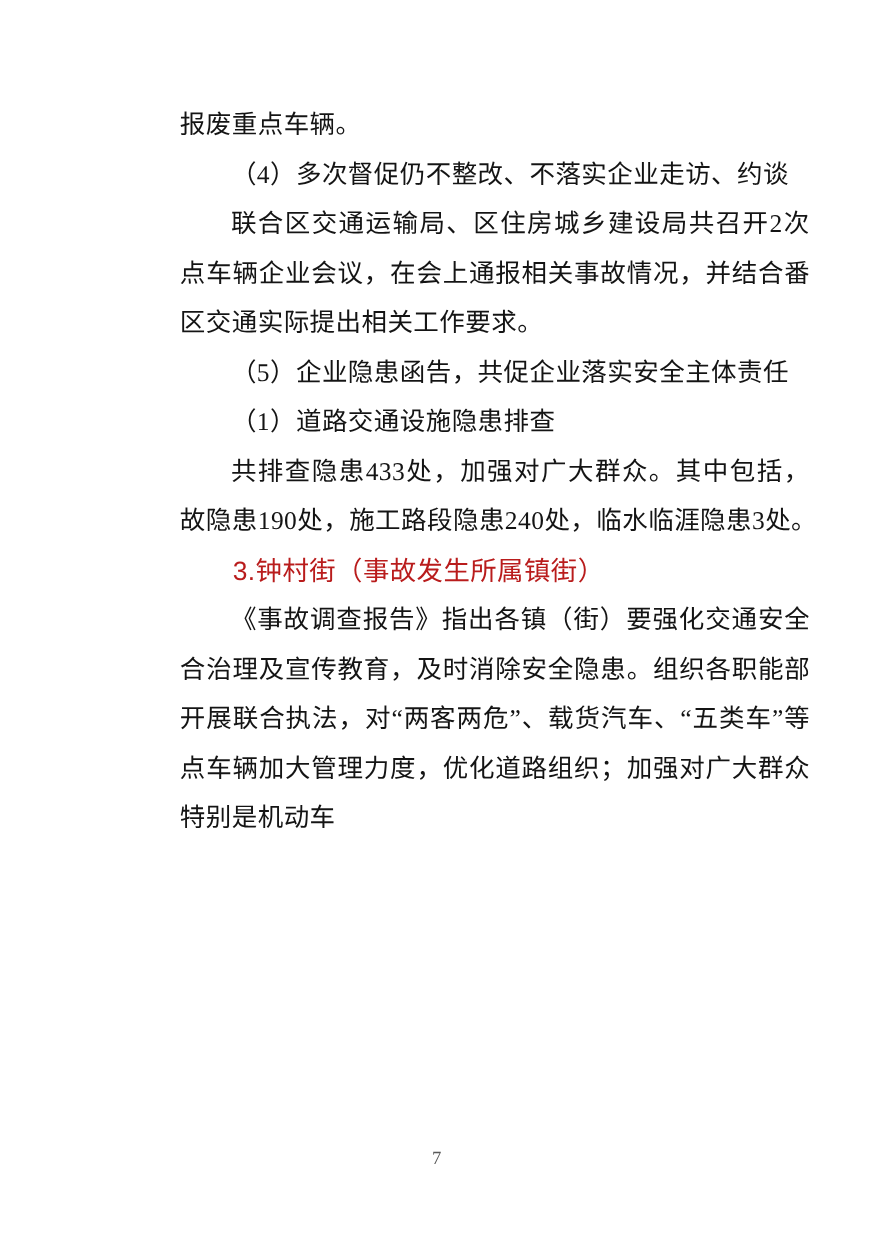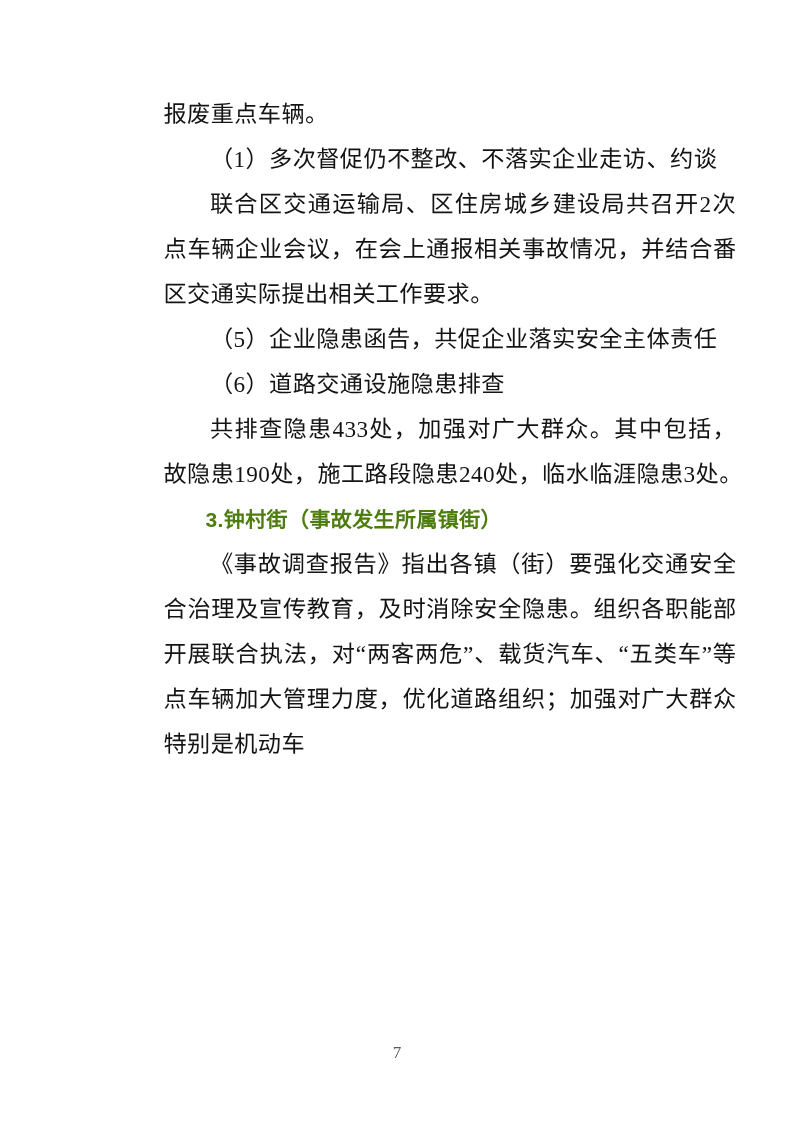--- a/index.html
+++ b/index.html
@@ -34,27 +34,27 @@
     color: #141414;
     font-weight: 400;
   }
   .para.indent {
     text-indent: 2em;
   }
   .para.noindent {
     text-indent: 0;
   }
   .heading-bold {
-    font-size: 21px;
+    font-size: 24px;
     line-height: 45px;
     margin: 0;
     text-indent: 2em;
-    font-weight: 700;
+    font-weight: 400;
     letter-spacing: 0.4px;
-    color: #4d7c0f;
+    color: #b91c1c;
     font-family: "Liberation Sans", "DejaVu Sans", sans-serif;
   }
   .page-number {
     position: absolute;
     left: 0;
     right: 0;
     top: 1043px;
     text-align: center;
     font-size: 17px;
     color: #5a5a5a;
@@ -63,30 +63,30 @@
 </style>
 </head>
 <body>
 
 <div class="page">
 
   <div class="content">
 
     <p class="para noindent">报废重点车辆。</p>
 
-    <p class="para indent">（1）多次督促仍不整改、不落实企业走访、约谈</p>
+    <p class="para indent">（4）多次督促仍不整改、不落实企业走访、约谈</p>
 
 
 
     <p class="para indent">联合区交通运输局、区住房城乡建设局共召开2次重点车辆企业会议，在会上通报相关事故情况，并结合番禺区交通实际提出相关工作要求。</p>
 
     <p class="para indent">（5）企业隐患函告，共促企业落实安全主体责任</p>
 
 
-    <p class="para indent">（6）道路交通设施隐患排查</p>
+    <p class="para indent">（1）道路交通设施隐患排查</p>
 
     <p class="para indent">共排查隐患433处，加强对广大群众。其中包括，事故隐患190处，施工路段隐患240处，临水临涯隐患3处。</p>
 
     <p class="heading-bold">3.钟村街（事故发生所属镇街）</p>
 
     <p class="para indent">《事故调查报告》指出各镇（街）要强化交通安全综合治理及宣传教育，及时消除安全隐患。组织各职能部门开展联合执法，对“两客两危”、载货汽车、“五类车”等重点车辆加大管理力度，优化道路组织；加强对广大群众、特别是机动车</p>
 
   </div>
 
   <div class="page-number">7</div>

